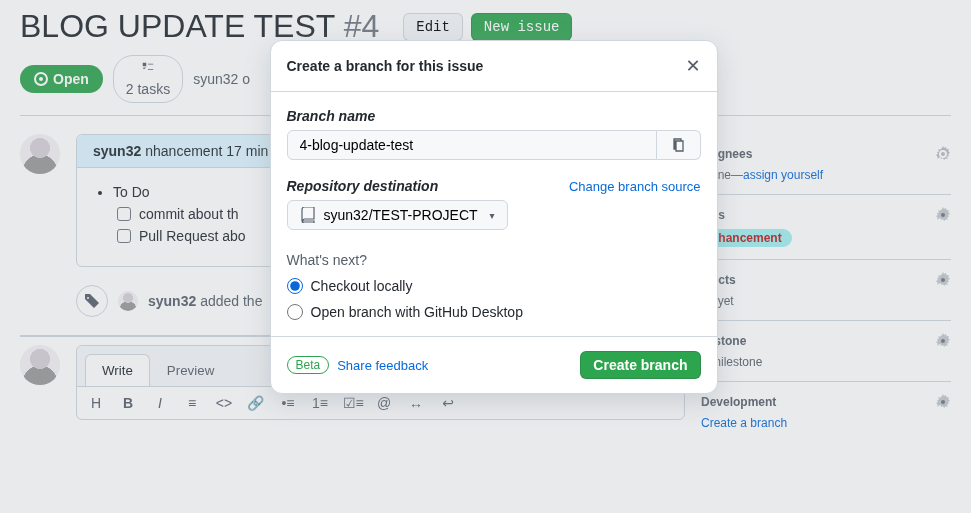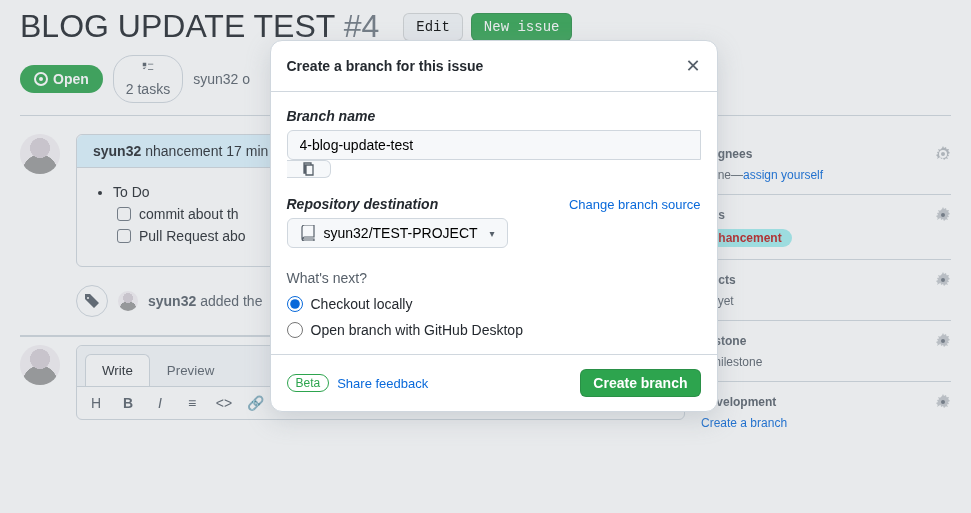--- a/index.html
+++ b/index.html
@@ -116,21 +116,21 @@
 .modal {
   width: 448px; margin-top: 40px; background:#fff; border:1px solid #d0d7de;
   border-radius:12px; box-shadow: 0 8px 24px rgba(140,149,159,0.3);
   overflow:hidden;
 }
 .modal-head { display:flex; justify-content:space-between; align-items:center; padding:14px 16px; border-bottom:1px solid #d0d7de;}
 .modal-head h3 { font-size:14px; font-weight:600; }
 .close-x { font-size:18px; color:#57606a; cursor:pointer; background:none; border:none; }
 .modal-body { padding: 16px; }
 .form-label { font-weight:600; font-size:14px; margin-bottom:6px; display:block;font-style:italic;}
-.input-row { display:flex;flex-direction:column; }
+.input-row { display:flex; }
 .text-input {
   flex:1; padding:6px 12px; font-size:14px; border:1px solid #d0d7de;
   border-radius:6px 0 0 6px; background:#f6f8fa; font-family:inherit;
 }
 .copy-btn { width:44px; border:1px solid #d0d7de; border-left:none; border-radius:0 6px 6px 0; background:#f6f8fa; cursor:pointer; display:flex; align-items:center; justify-content:center;}
 .dest-row { display:flex; justify-content:space-between; align-items:baseline; margin-top:18px;}
 .repo-btn { margin-top:6px; padding:6px 12px; border:1px solid #d0d7de; border-radius:6px; background:#f6f8fa; cursor:pointer; display:flex; align-items:center; gap:8px; font-size:14px;}
 .caret { font-size:10px; color:#57606a; margin-left:4px;}
 .whats-next { margin-top:22px; color:#57606a; font-size:14px;}
 .radio-row { display:flex; align-items:center; gap:8px; margin-top:10px; }

